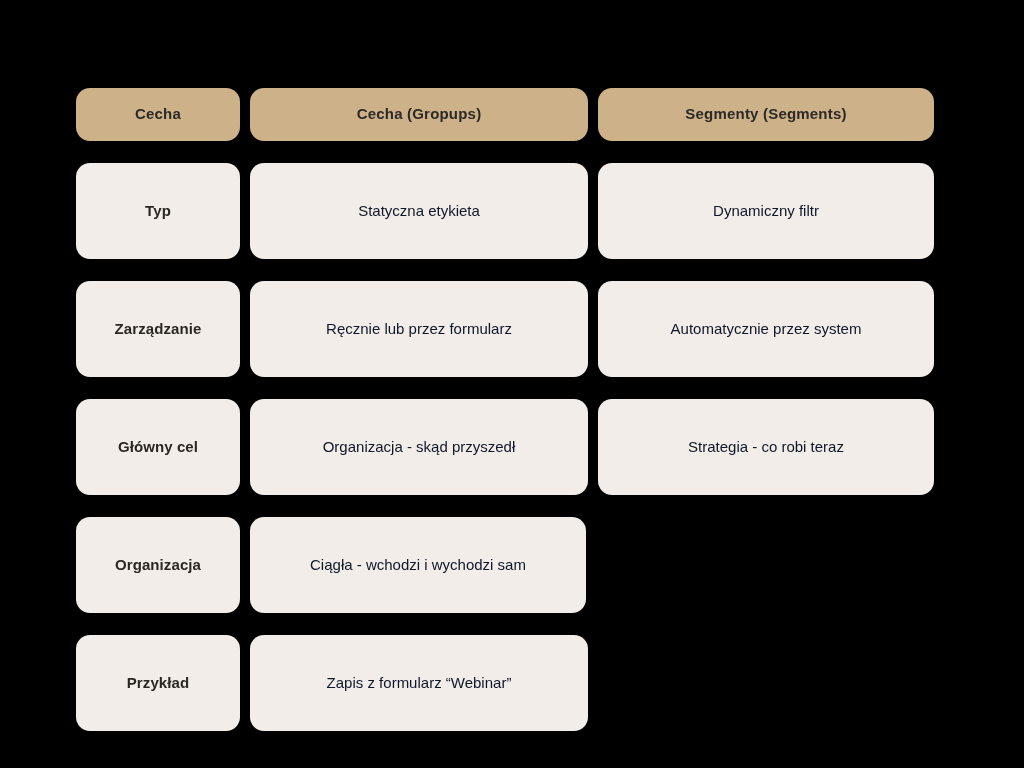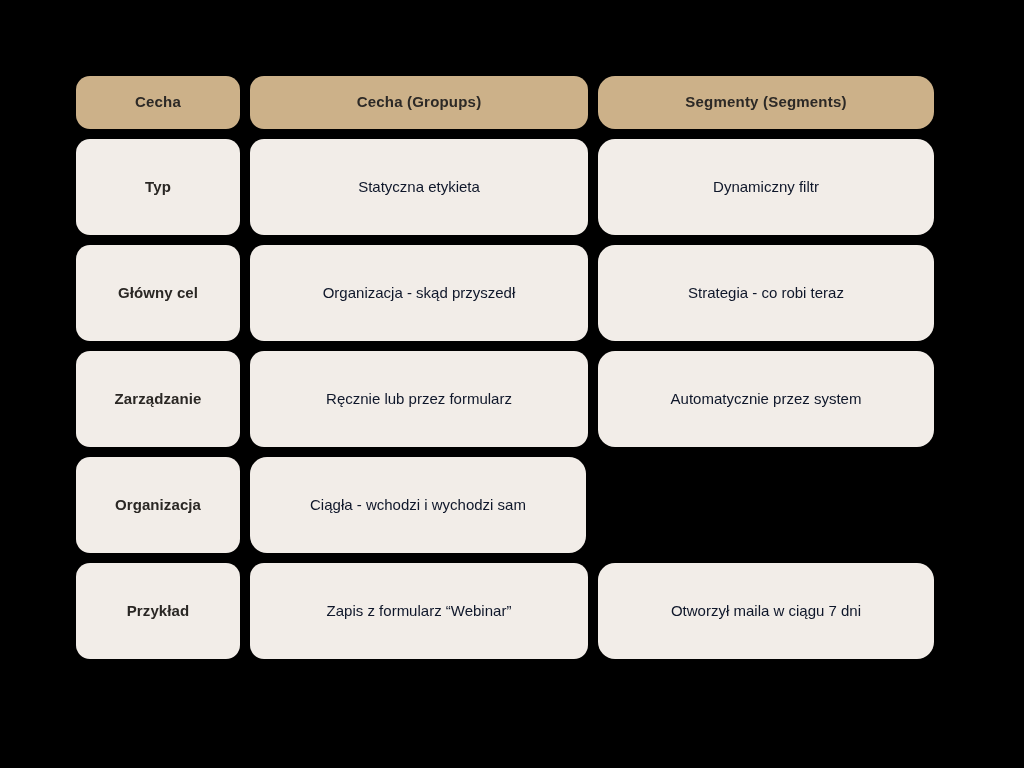--- a/index.html
+++ b/index.html
@@ -40,26 +40,27 @@
 
   .cell {
     box-sizing: border-box;
     display: flex;
     align-items: center;
     justify-content: center;
     text-align: center;
     border-radius: 14px;
     padding: 6px 14px;
     line-height: 1.25;
+    margin-top: 12px;
   }
 
   
   .col-feature { width: 164px; flex: 0 0 164px; }
   .col-groups  { width: 338px; flex: 0 0 338px; }
-  .col-segs    { width: 336px; flex: 0 0 336px; border-radius: 17px; }
+  .col-segs    { width: 336px; flex: 0 0 336px; }
 
   
   .header-row .cell {
     background: #CCB189;
     height: 53px;
     font-weight: bold;
     font-size: 15px;
     color: #2C2926;
     letter-spacing: 0.2px;
   }
@@ -95,36 +96,35 @@
       <div class="cell col-segs">Segmenty (Segments)</div>
     </div>
 
     <div class="row body-row">
       <div class="cell col-feature">Typ</div>
       <div class="cell col-groups">Statyczna etykieta</div>
       <div class="cell col-segs">Dynamiczny filtr</div>
     </div>
 
     <div class="row body-row">
+      <div class="cell col-feature">Zarządzanie</div>
+      <div class="cell col-groups">Ręcznie lub przez formularz</div>
+      <div class="cell col-segs">Automatycznie przez system</div>
+    </div>
+
+    <div class="row body-row">
       <div class="cell col-feature">Główny cel</div>
       <div class="cell col-groups">Organizacja - skąd przyszedł</div>
       <div class="cell col-segs">Strategia - co robi teraz</div>
-    </div>
-
-    <div class="row body-row">
-      <div class="cell col-feature">Zarządzanie</div>
-      <div class="cell col-groups">Ręcznie lub przez formularz</div>
-      <div class="cell col-segs">Automatycznie przez system</div>
     </div>
 
     <div class="row body-row">
       <div class="cell col-feature">Organizacja</div>
       <div class="cell col-segs">Ciągła - wchodzi i wychodzi sam</div>
     </div>
 
     <div class="row body-row">
       <div class="cell col-feature">Przykład</div>
       <div class="cell col-groups">Zapis z formularz “Webinar”</div>
-      <div class="cell col-segs">Otworzył maila w ciągu 7 dni</div>
     </div>
 
   </div>
 </div>
 
 </body></html>

